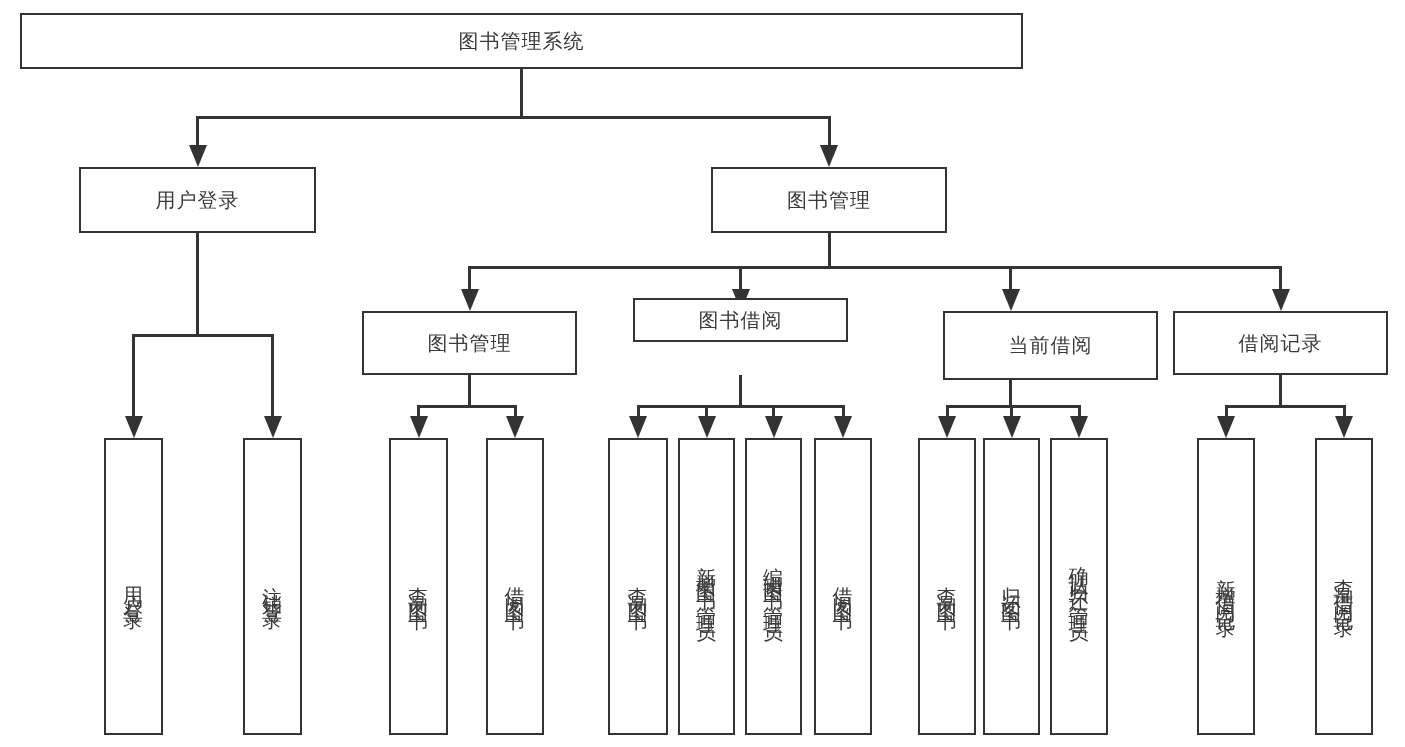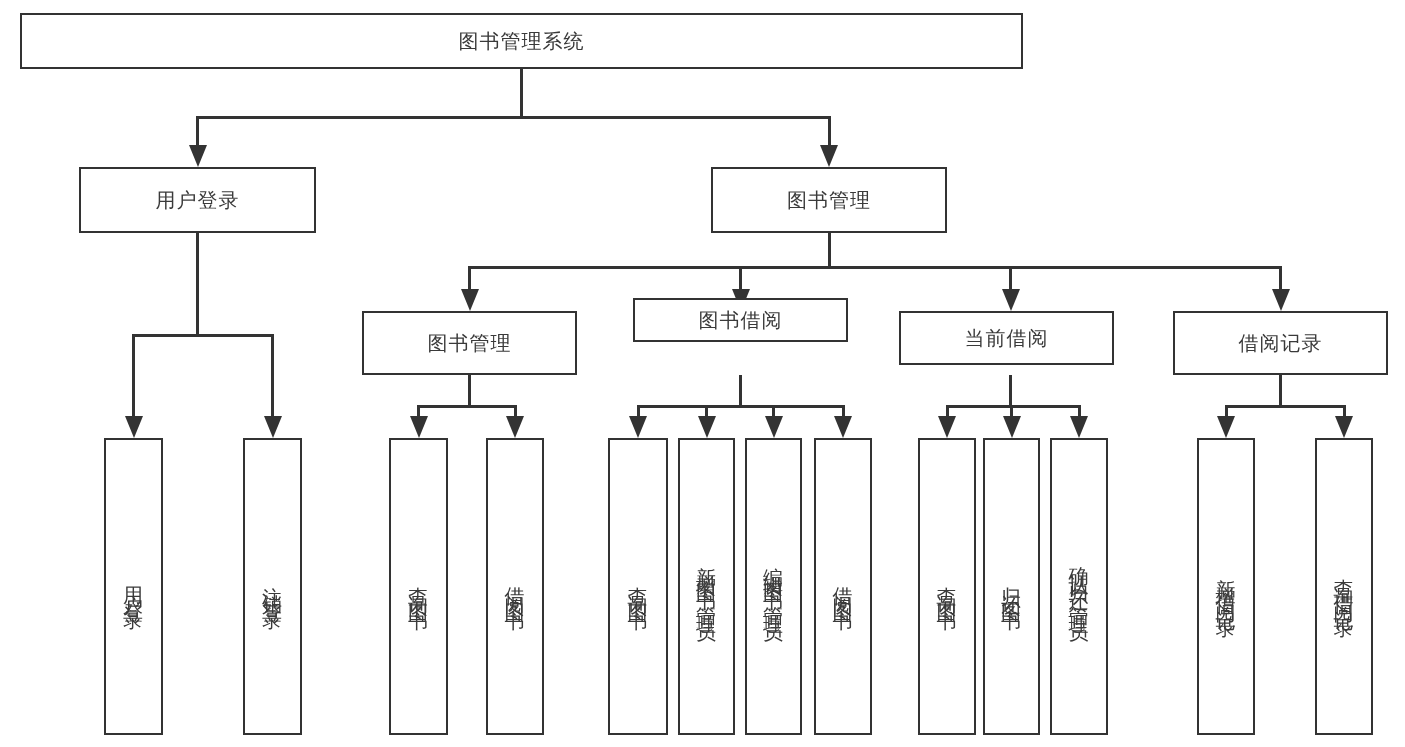--- a/index.html
+++ b/index.html
@@ -41,21 +41,21 @@
 
 <div id="canvas">
 
   <div class="box" style="left:20px;top:13px;width:1003px;height:56px;">图书管理系统</div>
 
   <div class="box" style="left:79px;top:167px;width:237px;height:66px;">用户登录</div>
   <div class="box" style="left:711px;top:167px;width:236px;height:66px;">图书管理</div>
 
   <div class="box" style="left:362px;top:311px;width:215px;height:64px;">图书管理</div>
   <div class="box" style="left:633px;top:298px;width:215px;height:44px;">图书借阅</div>
-  <div class="box" style="left:899px;top:311px;width:215px;height:54px;">当前借阅</div>
+  <div class="box" style="left:943px;top:311px;width:215px;height:69px;">当前借阅</div>
   <div class="box" style="left:1173px;top:311px;width:215px;height:64px;">借阅记录</div>
 
   <div class="box vbox" style="left:104px;top:438px;width:59px;height:297px;">用户登录</div>
   <div class="box vbox" style="left:243px;top:438px;width:59px;height:297px;">注销登录</div>
 
   <div class="box vbox" style="left:389px;top:438px;width:59px;height:297px;">查询图书</div>
   <div class="box vbox" style="left:486px;top:438px;width:58px;height:297px;">借阅图书</div>
 
   <div class="box vbox" style="left:608px;top:438px;width:60px;height:297px;">查询图书</div>
   <div class="box vbox" style="left:678px;top:438px;width:57px;height:297px;">新增图书（管理员）</div>

